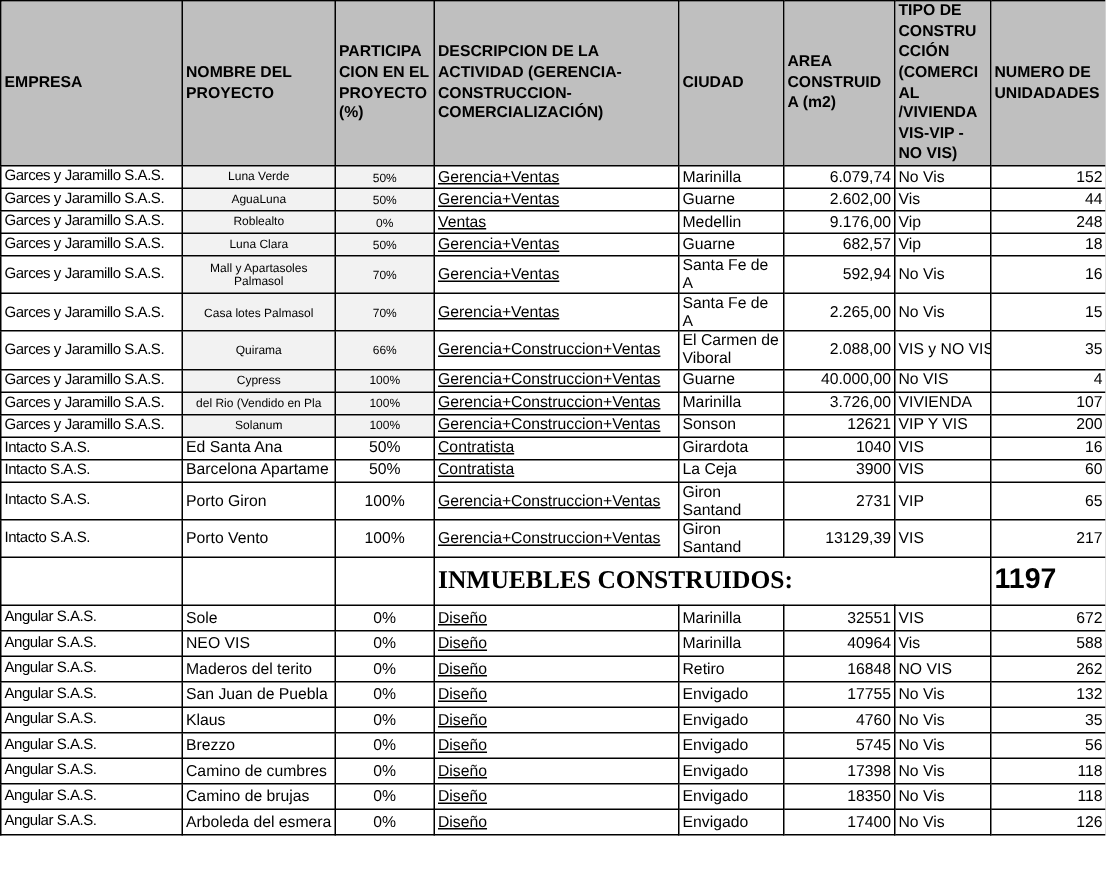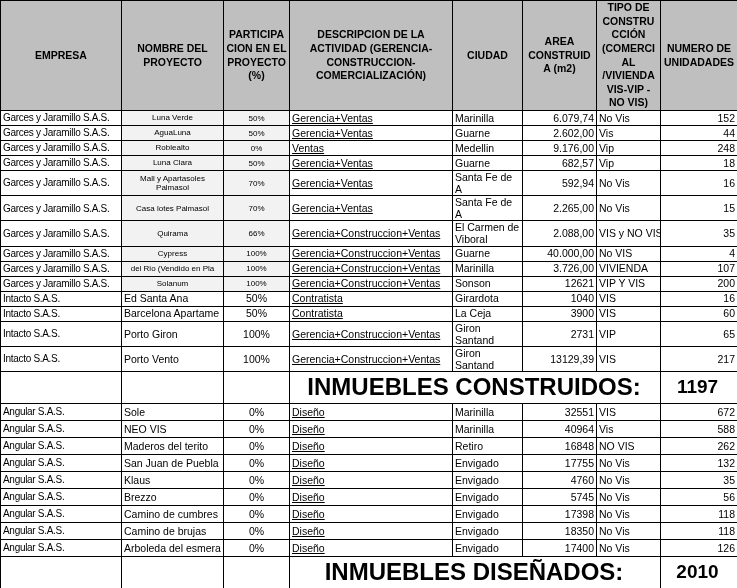--- a/index.html
+++ b/index.html
@@ -2,39 +2,39 @@
 <html style="--header-bg: #bfbfbf; --name-bg: #f2f2f2;"><head>
 <meta charset="utf-8">
 <style>
   html,body{margin:0;padding:0;background:#ffffff;}
   body{font-family:"Liberation Sans","DejaVu Sans",sans-serif;color:#000;}
   .sheet{width:737px;height:588px;overflow:hidden;background:#fff;}
   table{border-collapse:collapse;table-layout:fixed;width:737px;}
   th,td{border:1px solid #000;padding:0 2px;vertical-align:middle;overflow:hidden;}
   thead th{
     background:var(--header-bg,#bfbfbf);
-    font-weight:bold;font-size:10.5px;line-height:1.3;text-align:center;
+    font-weight:bold;font-size:10.5px;line-height:1.3;text-align:left;
     word-break:break-word;height:105px;
   }
   tbody td{font-size:10.5px;line-height:1.15;background:#fff;}
   tr.row-construidos{height:15px;}
   tr.row-disenados{height:17px;}
   .c-empresa{text-align:left;font-size:10px;letter-spacing:-0.3px;white-space:nowrap;}
   .c-proyecto{text-align:left;white-space:nowrap;}
   .c-proyecto.small{font-size:8px;text-align:center;background:var(--name-bg,#f2f2f2);white-space:normal;line-height:1.2;}
   .c-part{text-align:center;}
   .c-part.small{font-size:8px;background:var(--name-bg,#f2f2f2);}
   .c-actividad{text-align:left;white-space:nowrap;text-decoration:underline;}
   .c-ciudad{text-align:left;margin-top:31px;}
   .c-area{text-align:right;}
   .c-tipo{text-align:left;white-space:nowrap;}
   .c-unidades{text-align:right;}
   tr.summary-row{height:32px;}
-  .c-sumlabel{font-weight:bold;font-size:24px;text-align:center;white-space:nowrap;padding-right:4px;}
-  .c-sumvalue{font-weight:bold;font-size:19px;text-align:center;padding-right:5px;}
+  .c-sumlabel{font-weight:bold;font-size:17px;text-align:left;white-space:nowrap;padding-right:4px;font-family:Liberation Serif, serif;}
+  .c-sumvalue{font-weight:bold;font-size:19px;text-align:left;padding-right:5px;}
   .c-empty{background:#fff;}
 </style>
 </head>
 <body>
 
 <div class="sheet">
   <table>
     <colgroup>
       <col style="width:121px">
       <col style="width:102px">
@@ -288,22 +288,15 @@
         <tr class="row-disenados">
           <td class="c-empresa">Angular S.A.S.</td>
           <td class="c-proyecto">Arboleda del esmera</td>
           <td class="c-part">0%</td>
           <td class="c-actividad">Diseño</td>
           <td class="c-ciudad">Envigado</td>
           <td class="c-area">17400</td>
           <td class="c-tipo">No Vis</td>
           <td class="c-unidades">126</td>
         </tr>
-        <tr class="summary-row">
-          <td class="c-empty"></td>
-          <td class="c-empty"></td>
-          <td class="c-empty"></td>
-          <td class="c-sumlabel" colspan="4">INMUEBLES DISEÑADOS:</td>
-          <td class="c-sumvalue">2010</td>
-        </tr>
       </tbody>
   </table>
 </div>
 
 </body></html>

